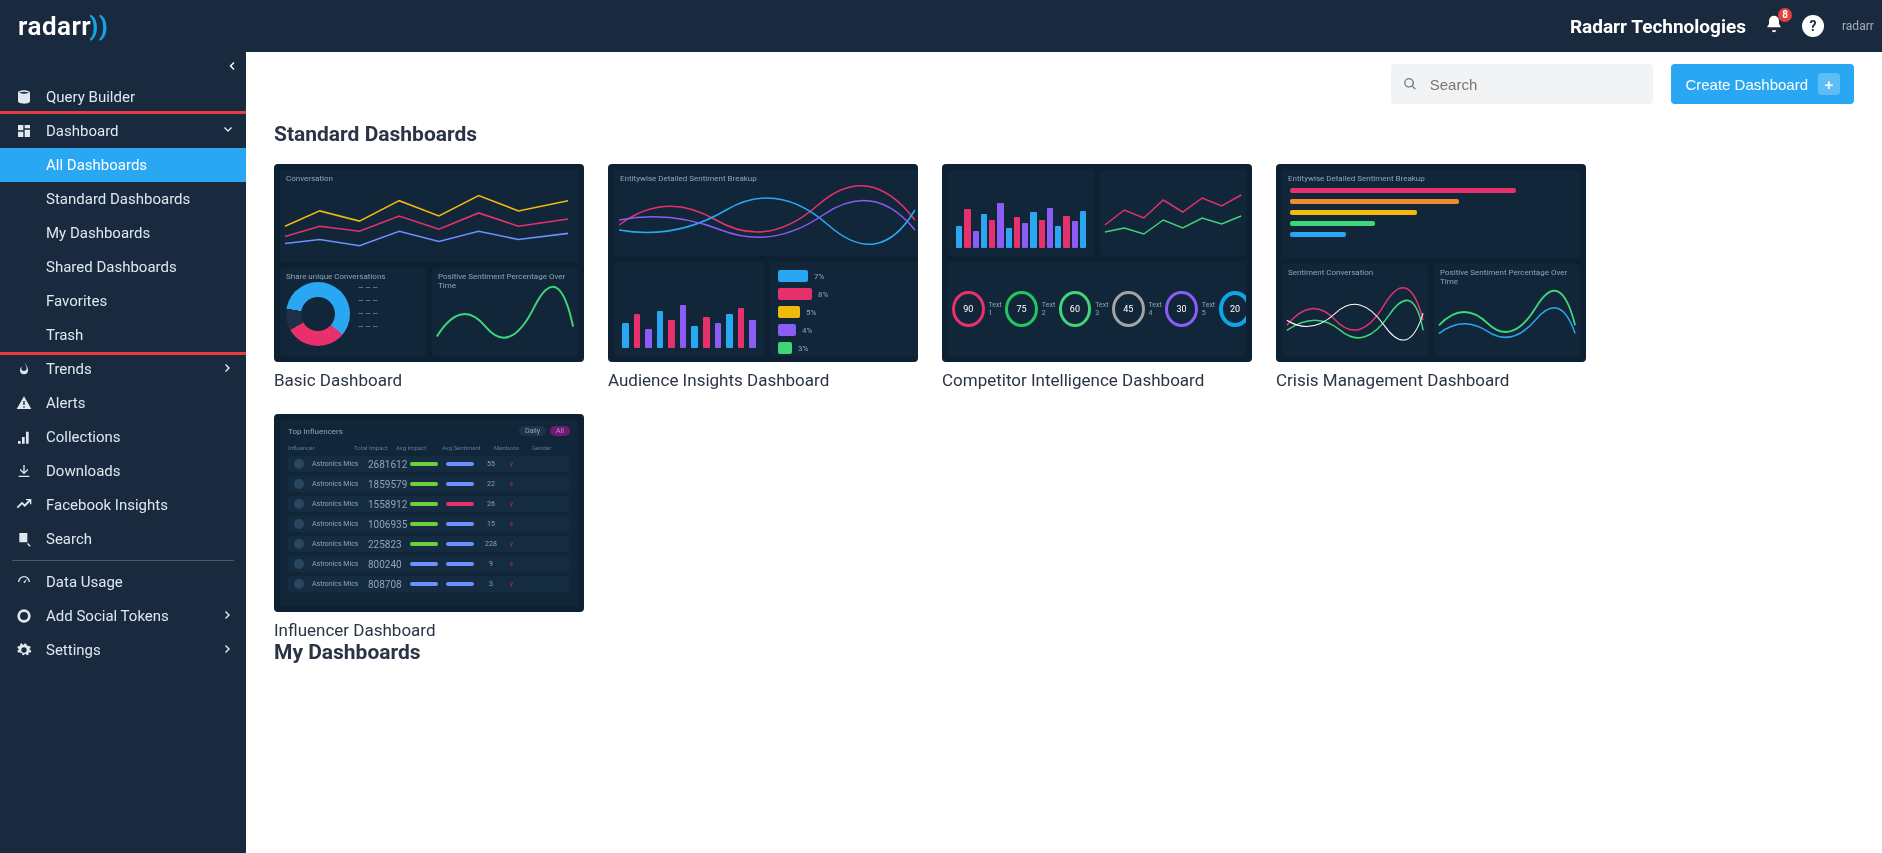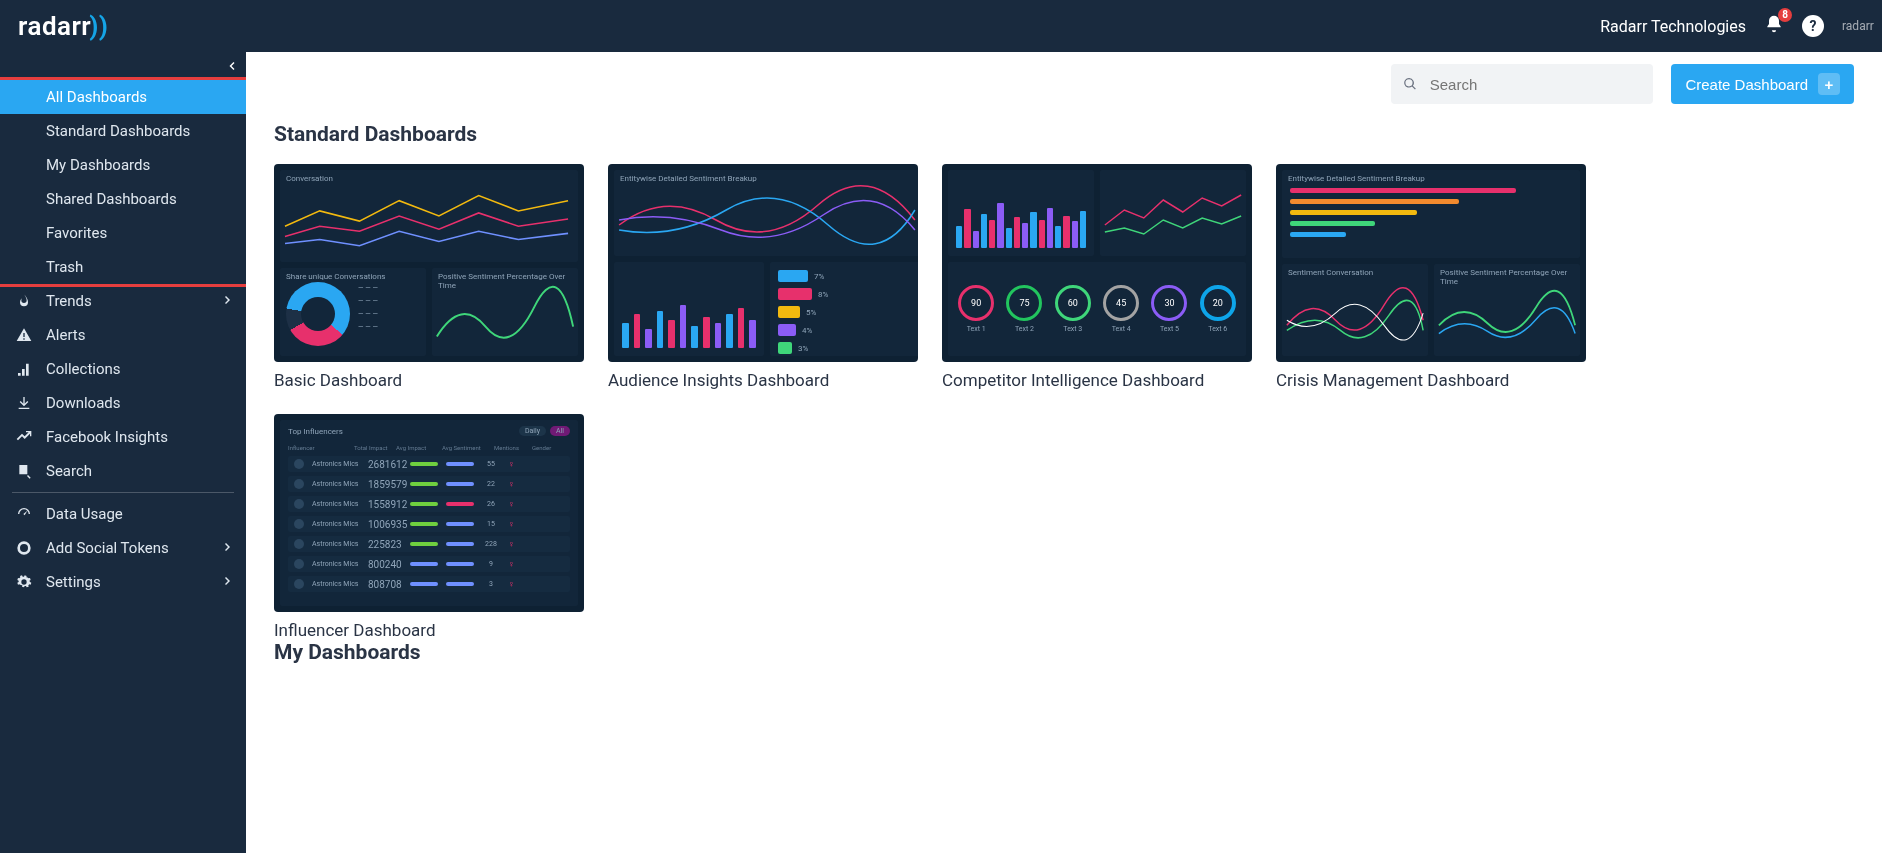--- a/index.html
+++ b/index.html
@@ -3,21 +3,21 @@
 <meta charset="utf-8">
 <style>
 html,body{margin:0;padding:0;font-family:-apple-system,BlinkMacSystemFont,"Segoe UI",Roboto,Arial,sans-serif;background:#fff;color:#1f2937;}
 *{box-sizing:border-box;}
 
 .topbar{height:52px;background:#192a3e;display:flex;align-items:center;justify-content:space-between;padding:0 18px;color:#fff;}
 .topbar-left{display:flex;align-items:center;}
 .logo{display:flex;align-items:center;font-size:26px;font-weight:600;letter-spacing:.5px;}
 .logo .arcs{color:#15a4e6;font-weight:700;margin-left:-2px;}
 .topbar-right{display:flex;align-items:center;gap:18px;}
-.company-name{font-size:16px;font-weight:400;padding-left:10px;}
+.company-name{font-size:19px;font-weight:700;padding-left:10px;}
 .bell-wrap{position:relative;}
 .bell-wrap svg{width:20px;height:20px;fill:#fff;}
 .badge{position:absolute;top:-6px;right:-8px;background:#e53e3e;color:#fff;border-radius:8px;font-size:10px;line-height:14px;padding:0 4px;font-weight:700;}
 .help-icon{width:22px;height:22px;border-radius:50%;background:#fff;color:#192a3e;display:flex;align-items:center;justify-content:center;font-weight:700;font-size:14px;}
 .avatar{width:22px;font-size:12px;color:rgba(255,255,255,.6);}
 
 .layout{display:flex;height:calc(100vh - 52px);}
 .sidebar{width:246px;background:#192a3e;color:#dfe7ef;display:flex;flex-direction:column;font-size:15px;}
 .collapse{height:28px;display:flex;align-items:center;justify-content:flex-end;padding-right:8px;color:#fff;}
 .nav-item{display:flex;align-items:center;height:34px;padding:0 12px;cursor:pointer;}
@@ -58,21 +58,21 @@
 .aud .p1{grid-column:1/3;}
 .bars{position:absolute;bottom:8px;left:8px;right:8px;display:flex;align-items:flex-end;gap:5px;height:62px;}
 .bars span{width:8px;border-radius:1px;}
 .kpi-row{display:flex;flex-direction:column;gap:6px;padding:8px;}
 .kpi{display:flex;align-items:center;gap:6px;}
 .kbar{height:12px;border-radius:2px;}
 
 .comp{grid-template-columns:1fr 1fr;grid-template-rows:86px 94px;}
 .comp .bottom{grid-column:1/3;display:flex;align-items:center;justify-content:space-around;padding:8px 4px;}
 .gauge{width:36px;height:36px;border-radius:50%;display:flex;align-items:center;justify-content:center;font-size:9px;color:#fff;}
-.gwrap{display:flex;flex-direction:column;align-items:center;gap:4px;font-size:7px;color:#8fa4b8;}
+.gwrap{display:flex;flex-direction:row;align-items:center;gap:4px;font-size:7px;color:#8fa4b8;}
 
 .crisis{grid-template-columns:1fr 1fr;grid-template-rows:88px 92px;}
 .hrows{padding:18px 8px 6px;display:flex;flex-direction:column;gap:6px;}
 .hrows span{height:5px;border-radius:2px;}
 
 .influ{grid-template-columns:1fr;grid-template-rows:1fr;}
 .table-header{position:absolute;top:6px;left:8px;right:8px;display:flex;align-items:center;font-size:8px;color:#8fa4b8;}
 .table-header .pill{background:#1c3449;border-radius:8px;padding:1px 6px;margin-left:auto;margin-right:4px;font-size:7px;}
 .table-header .pill2{background:#701a75;border-radius:8px;padding:1px 6px;font-size:7px;}
 .trow{position:absolute;left:8px;right:8px;height:16px;display:flex;align-items:center;gap:8px;background:#152b40;border-radius:2px;padding:0 6px;}
@@ -109,22 +109,41 @@
 
 <div class="layout">
 
   <nav class="sidebar">
     <div class="collapse">
       <svg width="12" height="12" viewBox="0 0 24 24" fill="#fff">
           <path d="M15 4l-8 8 8 8 2-2-6-6 6-6z"></path>
         </svg>
     </div>
 
+    <div class="nav-item">
+      <span class="ico">
+          <svg viewBox="0 0 24 24">
+            <path d="M12 2C7 2 3 3.6 3 5.5v13C3 20.4 7 22 12 22s9-1.6 9-3.5v-13C21 3.6 17 2 12 2zm0 2c4.6 0 7 1.3 7 1.5S16.6 7 12 7 5 5.7 5 5.5 7.4 4 12 4z"></path>
+          </svg>
+        </span>
+      <span>Query Builder</span>
+    </div>
 
     <div class="highlighted">
+      <div class="nav-item">
+        <span class="ico">
+            <svg viewBox="0 0 24 24">
+              <path d="M3 3h8v8H3zM13 3h8v5h-8zM13 10h8v11h-8zM3 13h8v8H3z"></path>
+            </svg>
+          </span>
+        <span>Dashboard</span>
+        <span class="chev"><svg width="12" height="12" viewBox="0 0 24 24" fill="#dfe7ef">
+              <path d="M4 8l8 8 8-8-2-2-6 6-6-6z"></path>
+            </svg></span>
+      </div>
       <div class="sub-item active">
           <span>All Dashboards</span>
         </div>
       <div class="sub-item">
           <span>Standard Dashboards</span>
         </div>
       <div class="sub-item">
           <span>My Dashboards</span>
         </div>
       <div class="sub-item">

